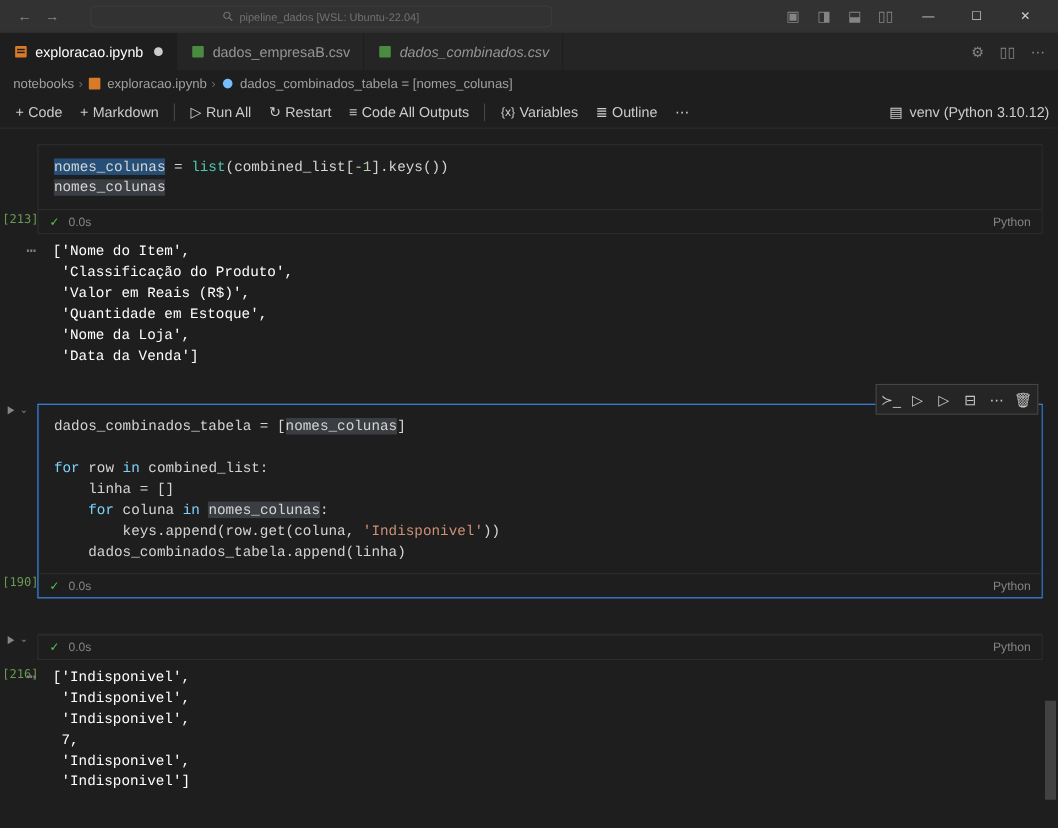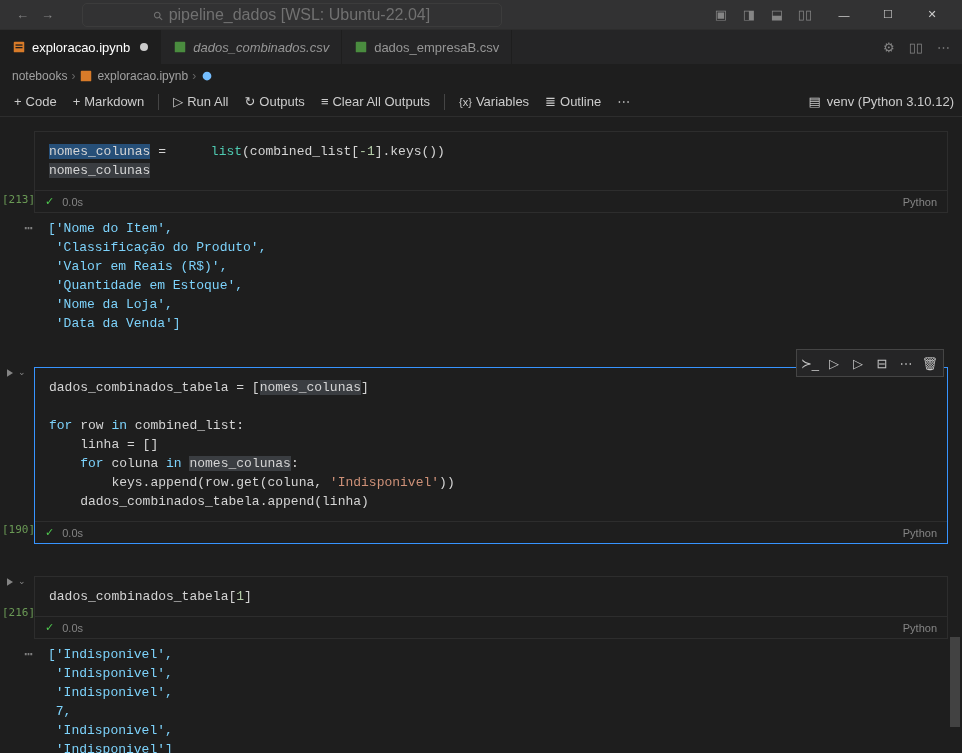--- a/index.html
+++ b/index.html
@@ -1,20 +1,20 @@
 <!DOCTYPE html>
 <html><head>
 <meta charset="utf-8">
 <style>
 * { margin:0; padding:0; box-sizing:border-box; }
 body { background:#1e1e1e; color:#cccccc; font-family:'Segoe UI',Arial,sans-serif; font-size:13px; width:962px; height:753px; overflow:hidden; position:relative; }
 .titlebar { height:30px; background:#323233; display:flex; align-items:center; padding:0 8px; border-bottom:1px solid #2d2d2d; }
 .tb-nav { display:flex; gap:12px; padding:0 8px; color:#858585; }
 .tb-nav span { cursor:default; }
-.tb-search { flex:1; margin:0 20px; text-align:center; color:#717171; font-size:16px; border:1px solid #3c3c3c; border-radius:5px; padding:2px 10px; max-width:420px; }
+.tb-search { flex:1; margin:0 20px; text-align:center; color:#717171; font-size:10px; border:1px solid #3c3c3c; border-radius:5px; padding:2px 10px; max-width:420px; }
 .tb-search::before { content:'⚲'; display:inline-block; transform:rotate(-45deg); margin-right:6px; font-size:12px; }
 .tb-right { display:flex; gap:14px; color:#858585; margin-left:auto; }
 .tb-right .ic { width:14px; height:14px; display:inline-flex; align-items:center; justify-content:center; }
 .win-btns { display:flex; gap:0; margin-left:10px; }
 .win-btns div { width:44px; height:30px; display:flex; align-items:center; justify-content:center; color:#cccccc; font-size:11px; }
 
 .tabbar { height:35px; background:#252526; display:flex; align-items:stretch; border-bottom:1px solid #1e1e1e; }
 .tab { display:flex; align-items:center; padding:0 12px; gap:6px; color:#969696; font-size:13px; border-right:1px solid #1e1e1e; font-style:italic; }
 .tab.active { background:#1e1e1e; color:#ffffff; font-style:normal; }
 .tab .ficon { width:14px; height:14px; }
@@ -33,26 +33,26 @@
 .notebook { position:absolute; top:117px; bottom:0; left:0; right:0; overflow-y:auto; }
 .cell-wrap { position:relative; padding:14px 0 0 0; }
 .exec-label { position:absolute; left:2px; color:#6a9955; font-size:11px; width:30px; text-align:right; font-family:'Consolas',monospace; }
 .exec-label.out { color:#808080; font-size:15px; letter-spacing:1px; }
 .cell { margin-left:34px; margin-right:14px; border:1px solid #2d2d2d; background:#1e1e1e; }
 .cell.focus { border:1px solid #3794ff; }
 .code { padding:10px 14px; font-family:'Consolas','Courier New',monospace; font-size:13px; line-height:19px; white-space:pre; color:#d4d4d4; }
 .status { display:flex; align-items:center; padding:4px 10px; gap:8px; color:#858585; font-size:11px; border-top:1px solid #2d2d2d; }
 .status .check { color:#4ec94e; }
 .status .lang { margin-left:auto; color:#858585;text-align:right; }
-.output { margin-left:34px; margin-right:14px; padding:6px 14px; font-family:'Consolas','Courier New',monospace; font-size:13px; line-height:19px; white-space:pre; color:#7dd3fc; }
+.output { margin-left:34px; margin-right:14px; padding:6px 14px; font-family:'Consolas','Courier New',monospace; font-size:13px; line-height:19px; white-space:pre; color:#ffffff; }
 
 .kw { color:#7dd3fc; }
 .num { color:#b5cea8; }
 .str { color:#ce9178; }
-.bif { color:#4ec9b0;margin-left:37px; }
+.bif { color:#4ec9b0; }
 .hl { background:#3a3d41; }
 .hl2 { background:#264f78; }
 
 .cell-toolbar { position:absolute; right:18px; top:-4px; background:#252526; border:1px solid #454545; display:flex; gap:2px; padding:2px; z-index:5; }
 .cell-toolbar .cb { width:22px; height:22px; display:flex; align-items:center; justify-content:center; color:#c5c5c5; font-size:13px; }
 .run-gutter { position:absolute; left:4px; top:14px; color:#858585; font-size:11px; display:flex; gap:2px; }
 .run-gutter svg { width:12px; height:12px; }
 .scrollbar { position:absolute; right:0; top:117px; bottom:0; width:14px; background:#1e1e1e; }
 .sb-thumb { position:absolute; right:2px; width:10px; background:#424242; border-radius:0; }
 </style>
@@ -81,73 +81,74 @@
 <div class="tabbar">
   <div class="tab active">
     <svg class="ficon" viewBox="0 0 16 16">
         <rect x="2" y="2" width="12" height="12" rx="1" fill="#d87b29"></rect>
         <rect x="4" y="5" width="8" height="1.5" fill="#1e1e1e"></rect>
         <rect x="4" y="8" width="8" height="1.5" fill="#1e1e1e"></rect>
       </svg>
     <span>exploracao.ipynb</span>
     <span class="dirty"></span>
   </div>
+  <div class="tab" style="font-style:normal">
+    <svg class="ficon" viewBox="0 0 16 16">
+        <rect x="2" y="2" width="12" height="12" rx="1" fill="#4a8c3f"></rect>
+      </svg>
+    <span>dados_empresaB.csv</span>
+  </div>
   <div class="tab">
     <svg class="ficon" viewBox="0 0 16 16">
         <rect x="2" y="2" width="12" height="12" rx="1" fill="#4a8c3f"></rect>
       </svg>
     <span>dados_combinados.csv</span>
-  </div>
-  <div class="tab" style="font-style:normal">
-    <svg class="ficon" viewBox="0 0 16 16">
-        <rect x="2" y="2" width="12" height="12" rx="1" fill="#4a8c3f"></rect>
-      </svg>
-    <span>dados_empresaB.csv</span>
   </div>
   <div class="tab-actions">
     <span>⚙</span>
     <span>▯▯</span>
     <span>⋯</span>
   </div>
 </div>
 
 <div class="breadcrumb">
   <span>notebooks</span>
   <span class="sep">›</span>
   <svg class="bc-icon" viewBox="0 0 16 16">
       <rect x="2" y="2" width="12" height="12" rx="1" fill="#d87b29"></rect>
     </svg>
   <span>exploracao.ipynb</span>
   <span class="sep">›</span>
   <svg class="bc-icon" viewBox="0 0 16 16">
       <circle cx="8" cy="8" r="5" fill="#75beff"></circle>
     </svg>
+  <span>dados_combinados_tabela = [nomes_colunas]</span>
 </div>
 
 <div class="toolbar">
   <div class="btn">
       <span>+</span>
       <span>Code</span>
     </div>
   <div class="btn">
       <span>+</span>
       <span>Markdown</span>
     </div>
   <div class="sep"></div>
   <div class="btn">
       <span>▷</span>
       <span>Run All</span>
     </div>
   <div class="btn">
       <span>↻</span>
-      <span>Outputs</span>
+      <span>Restart</span>
     </div>
   <div class="btn">
       <span>≡</span>
-      <span>Clear All Outputs</span>
+      <span>Code All Outputs</span>
     </div>
   <div class="sep"></div>
   <div class="btn">
       <span style="font-size:11px">{x}</span>
       <span>Variables</span>
     </div>
   <div class="btn">
       <span>≣</span>
       <span>Outline</span>
     </div>
@@ -215,21 +216,20 @@
   </div>
 
   <div class="cell-wrap" style="margin-top:18px">
     <div class="run-gutter">
       <svg viewBox="0 0 16 16">
           <path d="M4 3 L12 8 L4 13 Z" fill="#858585"></path>
         </svg>
       <span style="font-size:9px;color:#858585">⌄</span>
     </div>
     <div class="cell">
-      <div class="code"><span>dados_combinados_tabela[</span><span class="num">1</span><span>]</span></div>
       <div class="status">
         <span class="check">✓</span>
         <span>0.0s</span>
         <span class="lang">Python</span>
       </div>
     </div>
     <div class="exec-label" style="top:44px">[216]</div>
   </div>
   <div style="position:relative">
     <div class="exec-label out" style="top:6px;left:4px">⋯</div>

